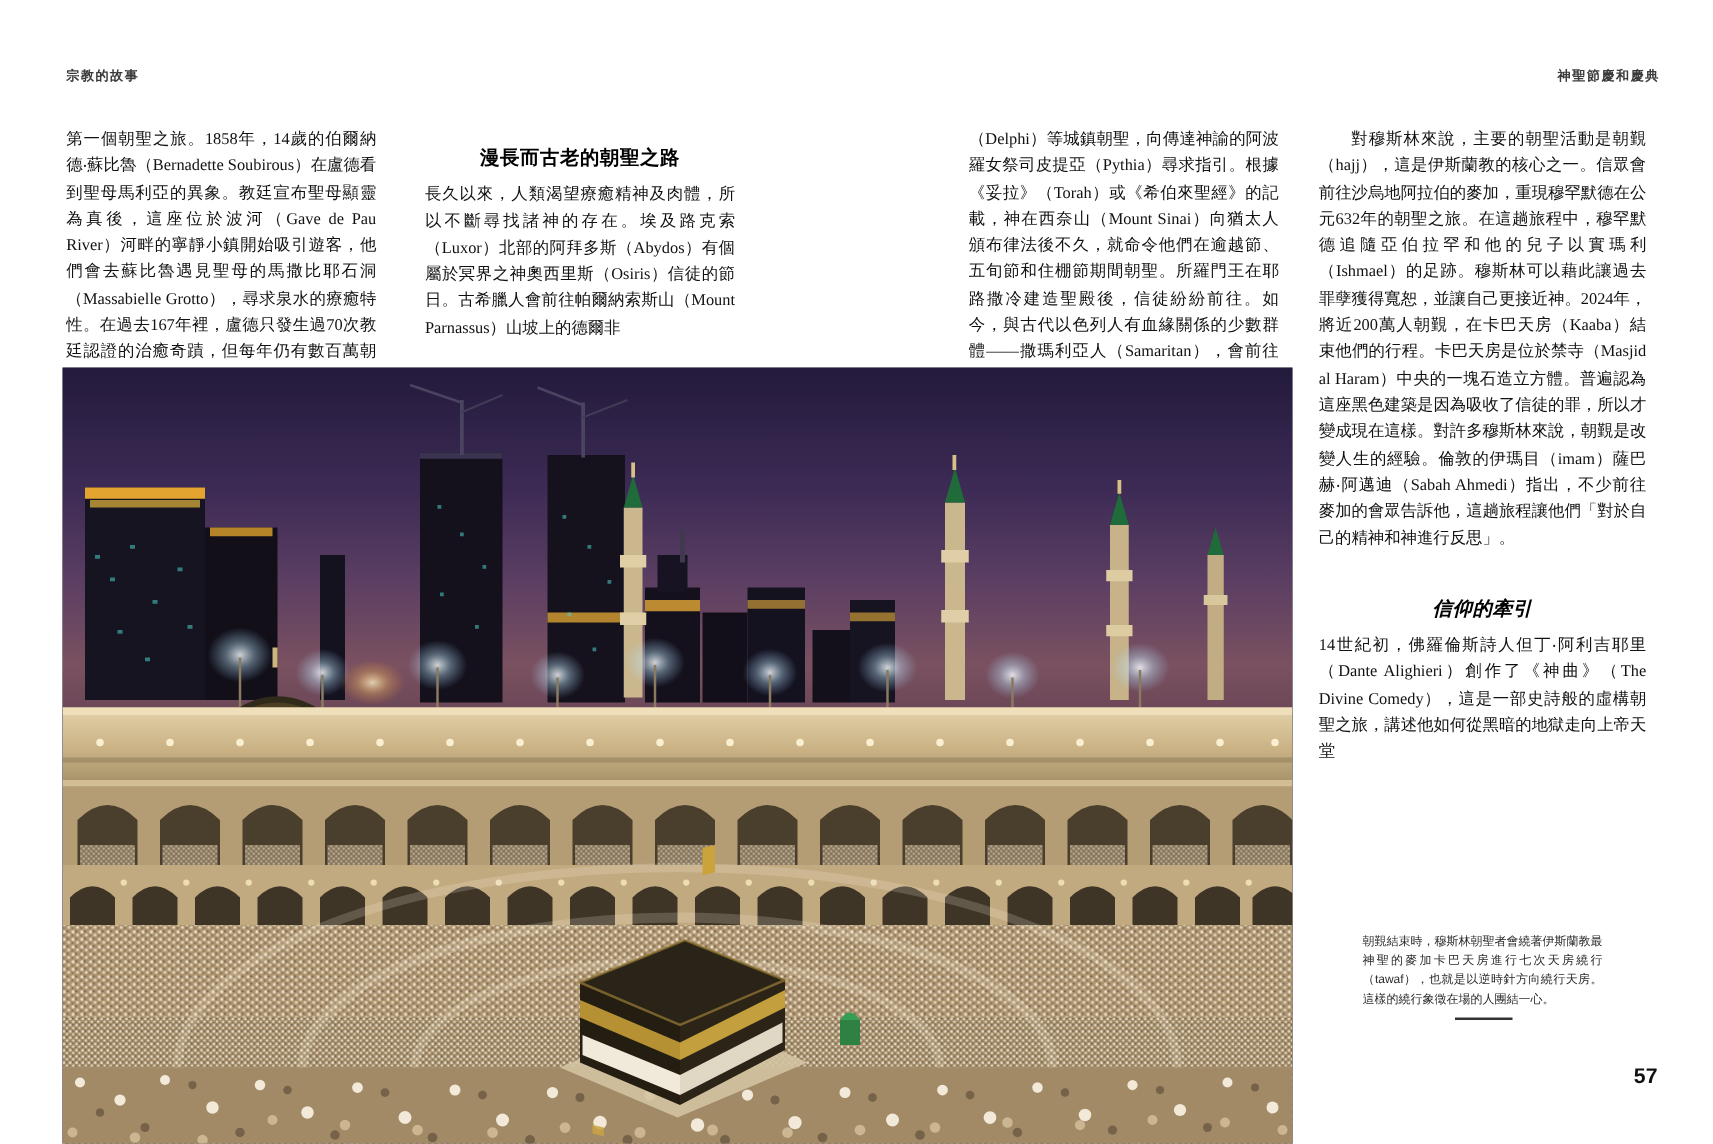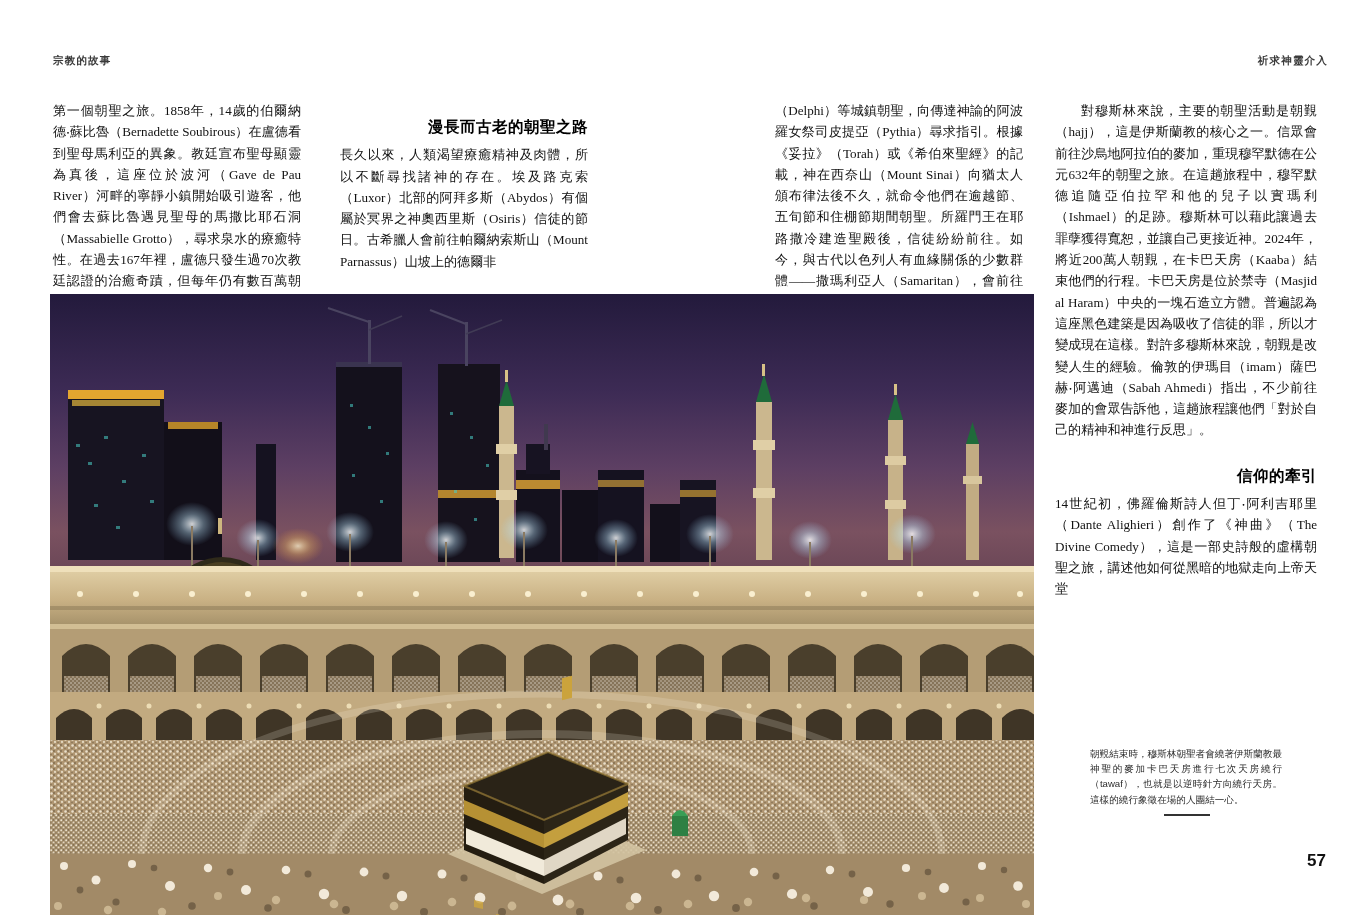--- a/index.html
+++ b/index.html
@@ -49,26 +49,26 @@
 
   #col1 { left: 53px;  }
   #col2 { left: 340px; }
   #col3 { left: 775px; }
   #col4 { left: 1055px; width: 262px; }
 
   .section-head {
     font-family: "Liberation Sans", sans-serif;
     font-weight: bold;
     font-size: 15.5px;
-    text-align: right;
+    text-align: center;
     margin: 16px 0 7px 0;
     letter-spacing: 0.5px;
     color: #000;
   }
-  #col4 .section-head { margin-top: 24px; }
+  #col4 .section-head { margin-top: 36px; font-style: italic; }
 
   
   .photo {
     position: absolute;
     left: 50px;
     top: 294px;
     width: 984px;
     height: 621px;
     overflow: hidden;
     background: #1a1020;
@@ -105,21 +105,21 @@
     font-weight: bold;
     font-family: "Liberation Sans", sans-serif;
     color: #111;
   }
 </style>
 </head>
 <body>
 
 <div class="running-head left">宗教的故事</div>
 
-<div class="running-head right">祈求神靈介入</div>
+<div class="running-head right">神聖節慶和慶典</div>
 
 <div class="col" id="col1">
   <p>第一個朝聖之旅。1858年，14歲的伯爾納德‧蘇比魯（Bernadette Soubirous）在盧德看到聖母馬利亞的異象。教廷宣布聖母顯靈為真後，這座位於波河（Gave de Pau River）河畔的寧靜小鎮開始吸引遊客，他們會去蘇比魯遇見聖母的馬撒比耶石洞（Massabielle Grotto），尋求泉水的療癒特性。在過去167年裡，盧德只發生過70次教廷認證的治癒奇蹟，但每年仍有數百萬朝聖</p>
 </div>
 
 <div class="col" id="col2">
   <div class="section-head">漫長而古老的朝聖之路</div>
   <p>長久以來，人類渴望療癒精神及肉體，所以不斷尋找諸神的存在。埃及路克索（Luxor）北部的阿拜多斯（Abydos）有個屬於冥界之神奧西里斯（Osiris）信徒的節日。古希臘人會前往帕爾納索斯山（Mount Parnassus）山坡上的德爾非</p>
 </div>
 

